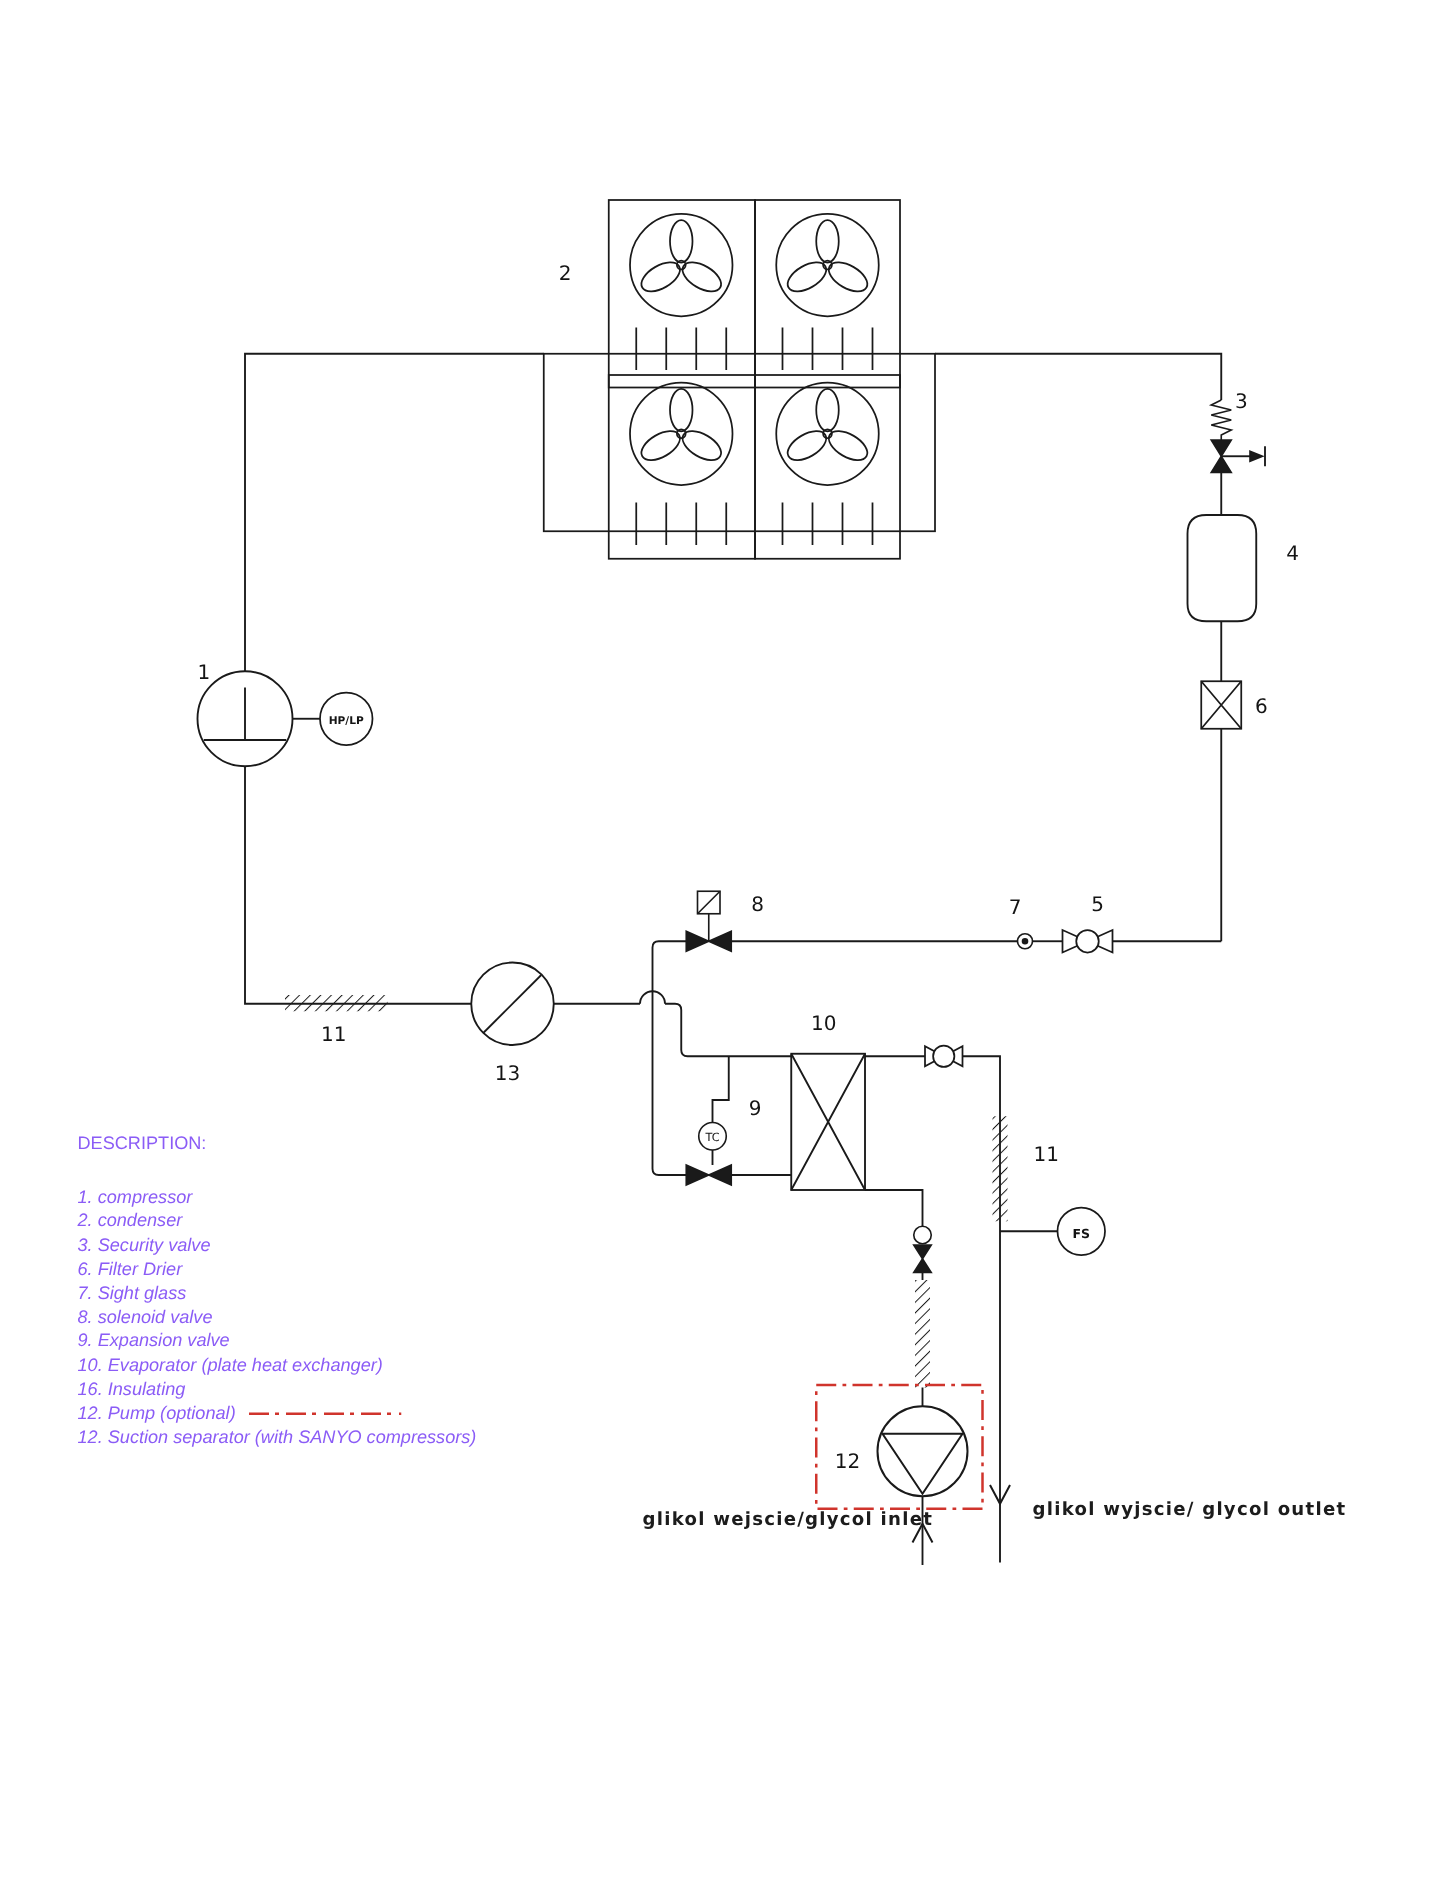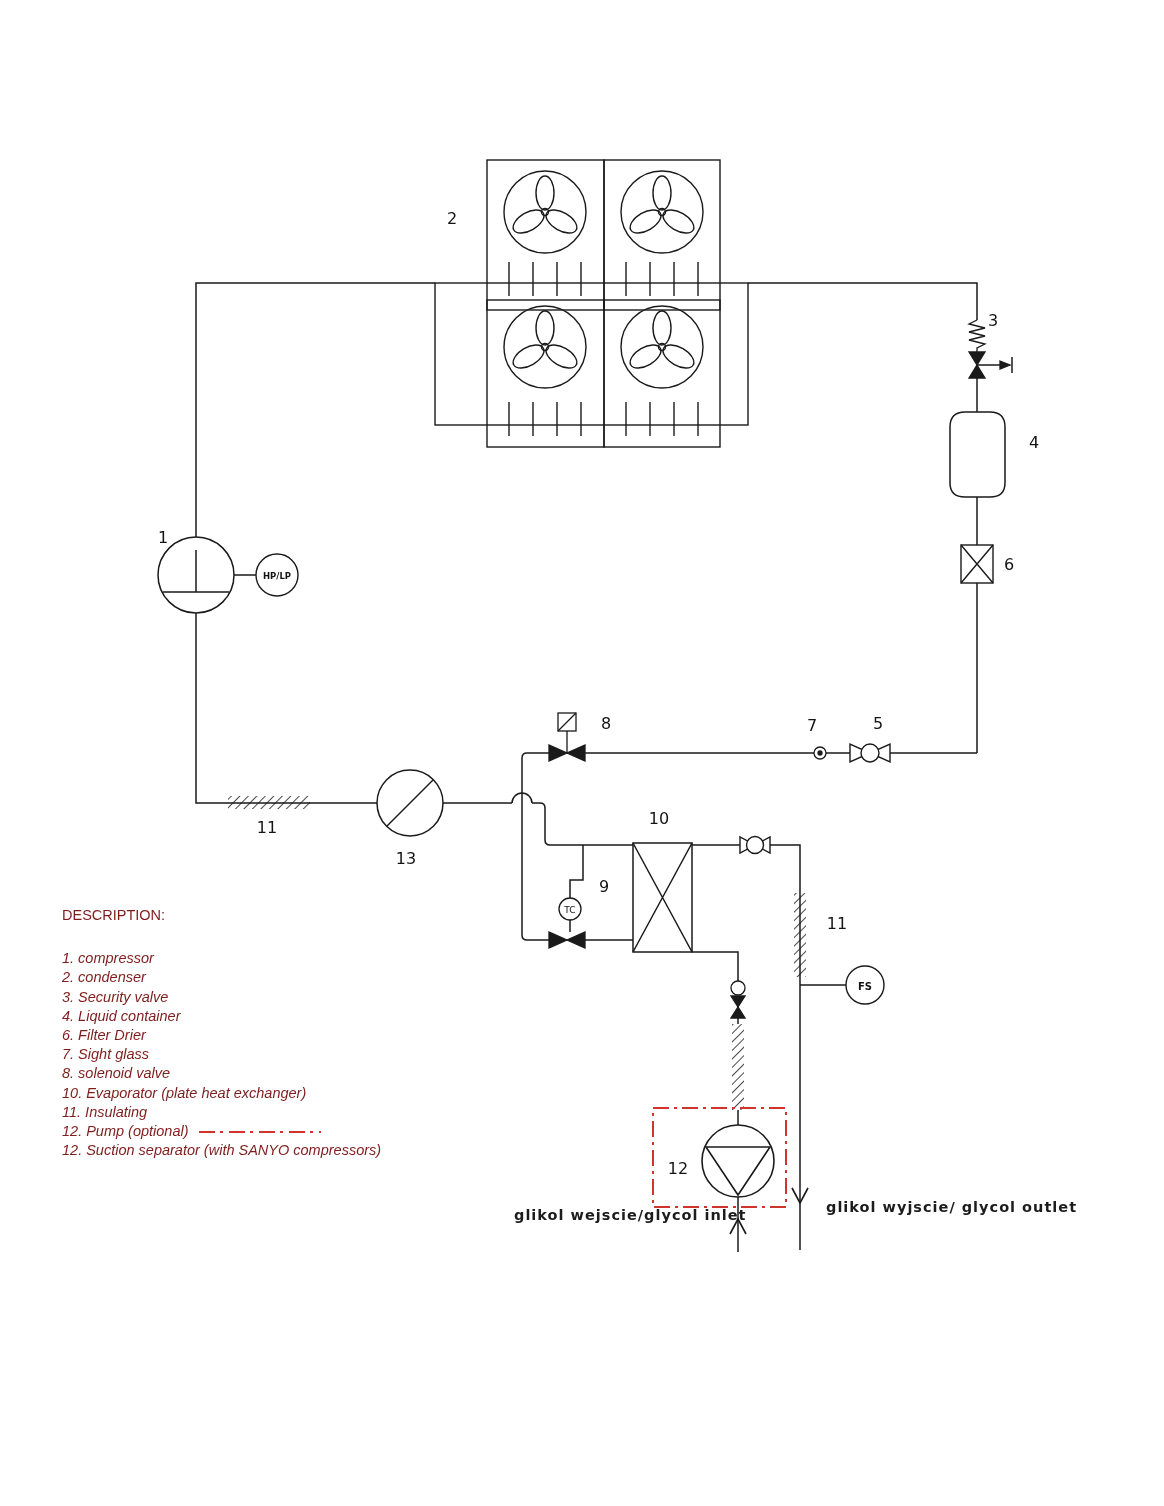--- a/index.html
+++ b/index.html
@@ -4,21 +4,21 @@
 <style>
   html,body{margin:0;padding:0;background:#f3f3f3;}
   .page{
     position:relative;width:1164px;height:1506px;background:#ffffff;
     font-family:"Liberation Sans", sans-serif;color:#111;overflow:hidden;
     margin:0 auto;
   }
   .schematic{position:absolute;left:0;top:0;}
   .description{
     position:absolute;left:62px;top:906px;width:430px;
-    font-size:14.5px;line-height:19.2px;color:#7f1d1d;
+    font-size:14.5px;line-height:19.2px;color:#8b5cf6;
   }
   .desc-title{margin-bottom:24px;}
   .desc-item{white-space:nowrap;font-style:italic;}
   .line-sample{
     display:inline-block;width:122px;height:2px;margin-left:10px;
     vertical-align:middle;
     background-image:repeating-linear-gradient(to right,
       #d0342c 0 16px, transparent 16px 21px,
       #d0342c 21px 24px, transparent 24px 30px);
   }
@@ -210,24 +210,24 @@
     <text class="glycol" x="514" y="1220">glikol wejscie/glycol inlet</text>
     <text class="glycol" x="826" y="1212">glikol wyjscie/ glycol outlet</text>
   </svg>
 
   <div class="description">
     <div class="desc-title">DESCRIPTION:</div>
     <div>
       <div class="desc-item"><span>1. compressor</span></div>
       <div class="desc-item"><span>2. condenser</span></div>
       <div class="desc-item"><span>3. Security valve</span></div>
-      <div class="desc-item"><span>4. Liquid container</span></div>
       <div class="desc-item"><span>6. Filter Drier</span></div>
       <div class="desc-item"><span>7. Sight glass</span></div>
       <div class="desc-item"><span>8. solenoid valve</span></div>
+      <div class="desc-item"><span>9. Expansion valve</span></div>
       <div class="desc-item"><span>10. Evaporator (plate heat exchanger)</span></div>
-      <div class="desc-item"><span>11. Insulating</span></div>
+      <div class="desc-item"><span>16. Insulating</span></div>
       <div class="desc-item"><span>12. Pump (optional)</span><span class="line-sample"></span></div>
       <div class="desc-item"><span>12. Suction separator (with SANYO compressors)</span></div>
     </div>
   </div>
 
 </div>
 
 </body></html>

